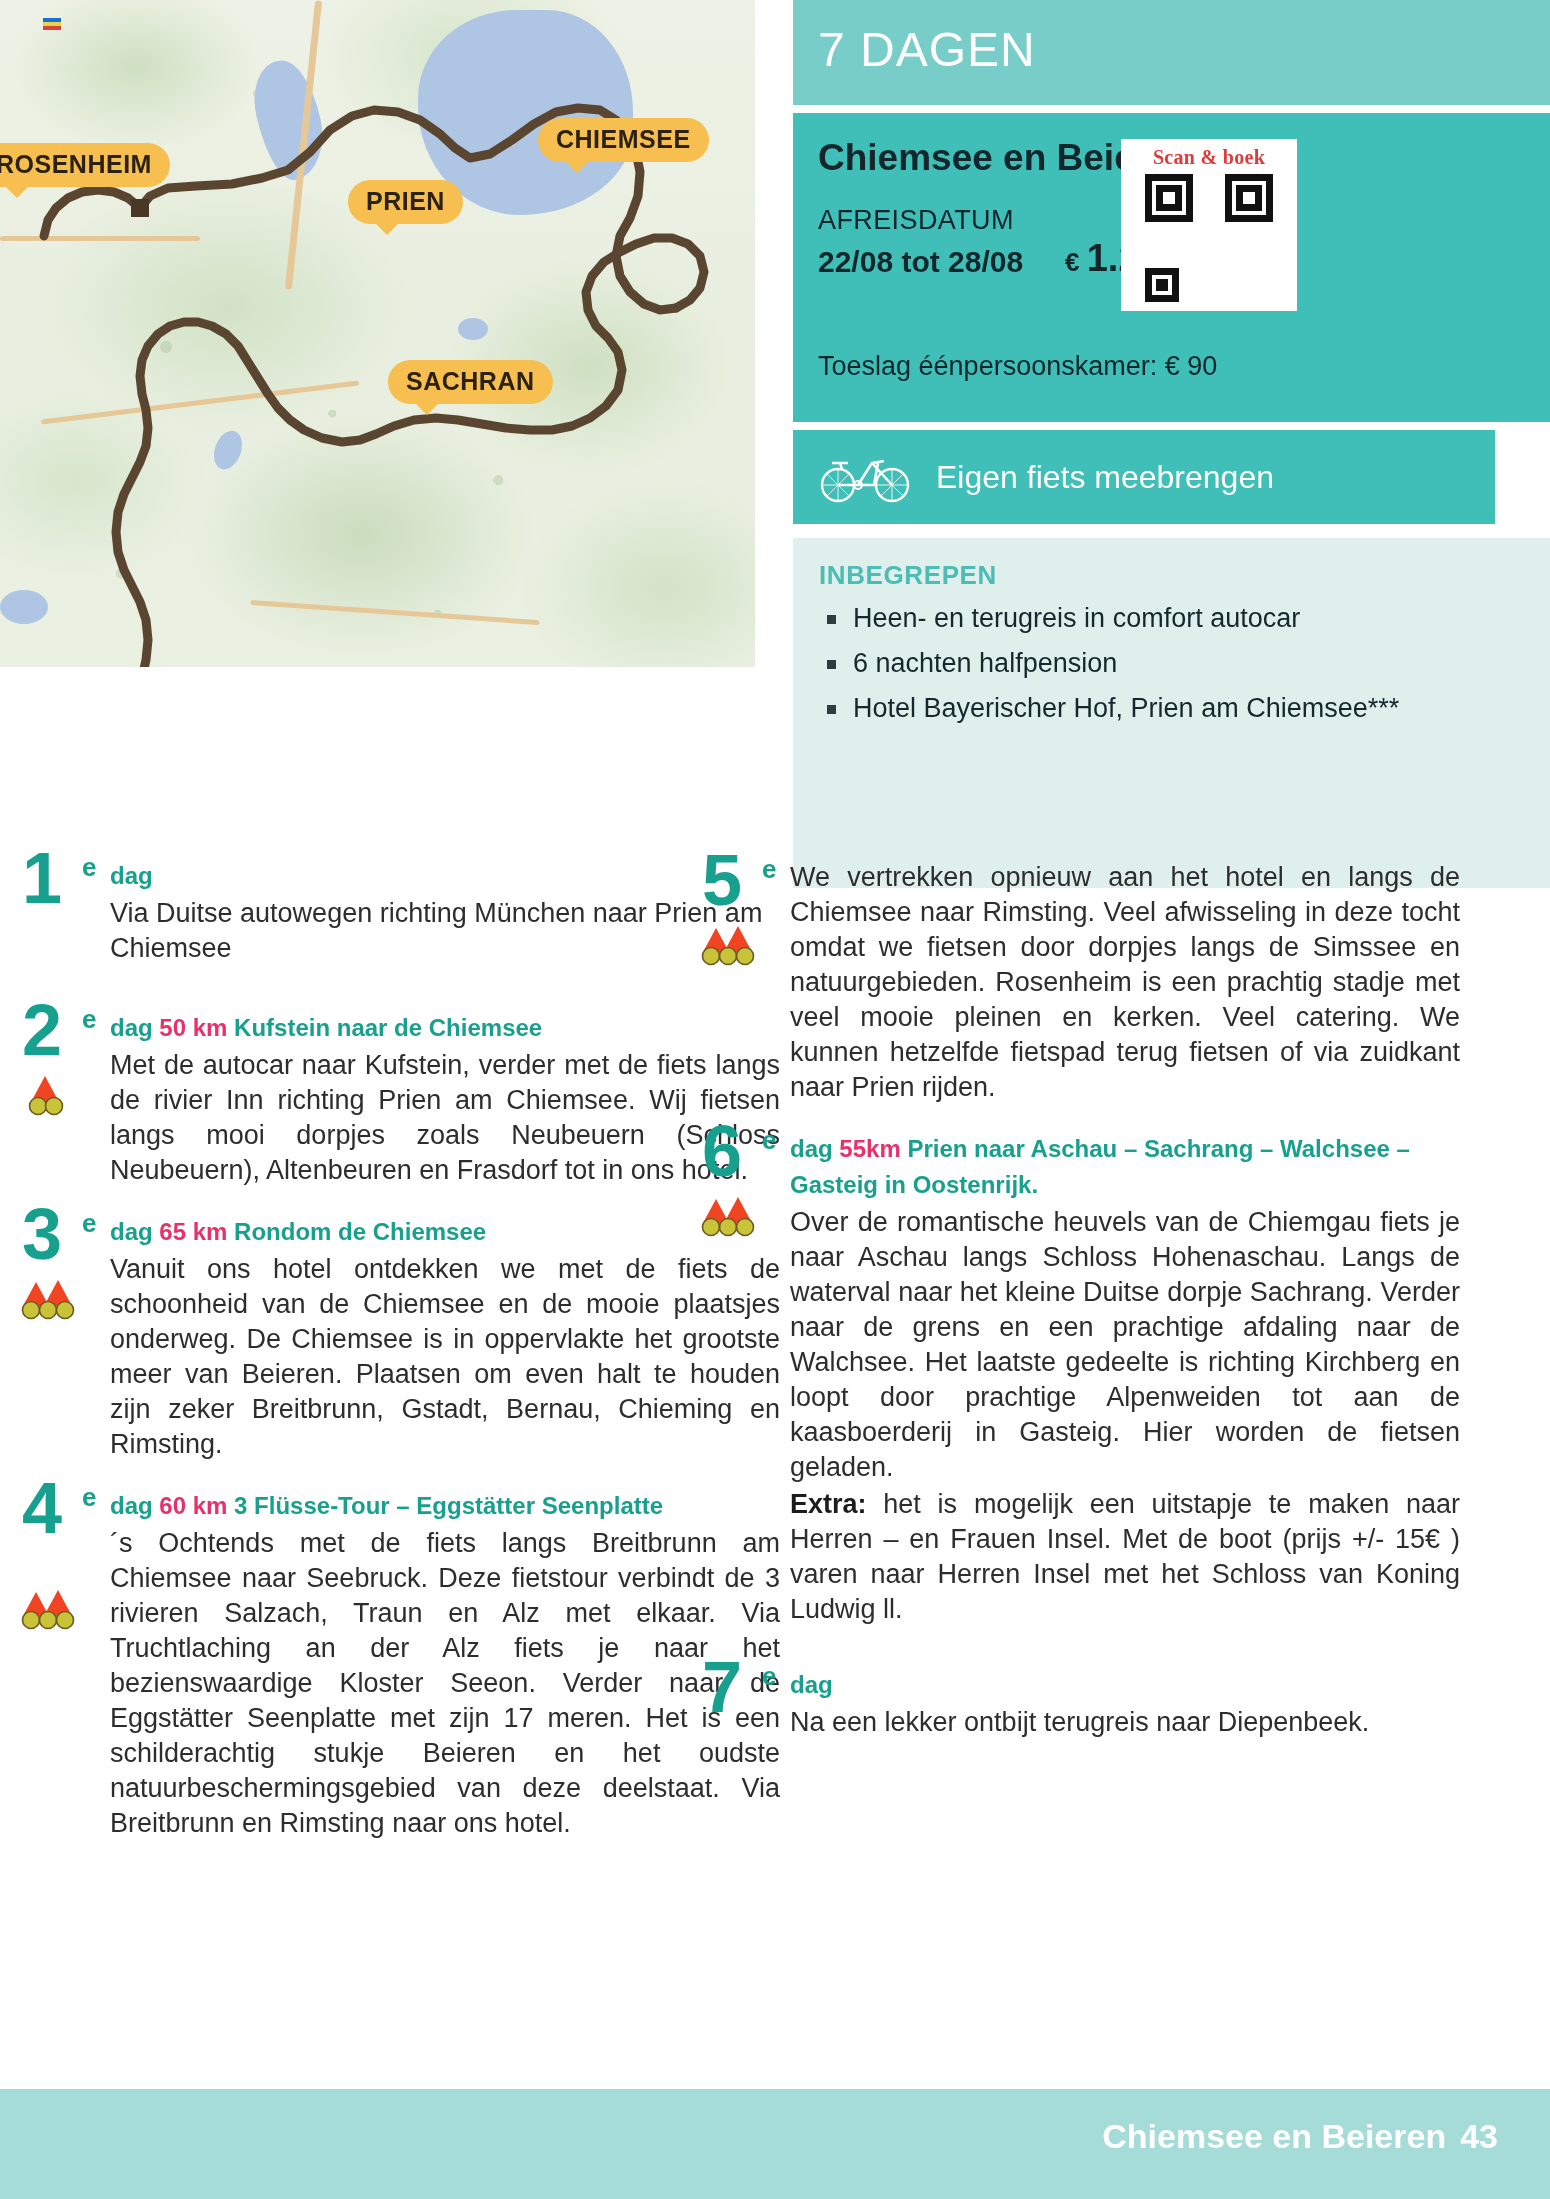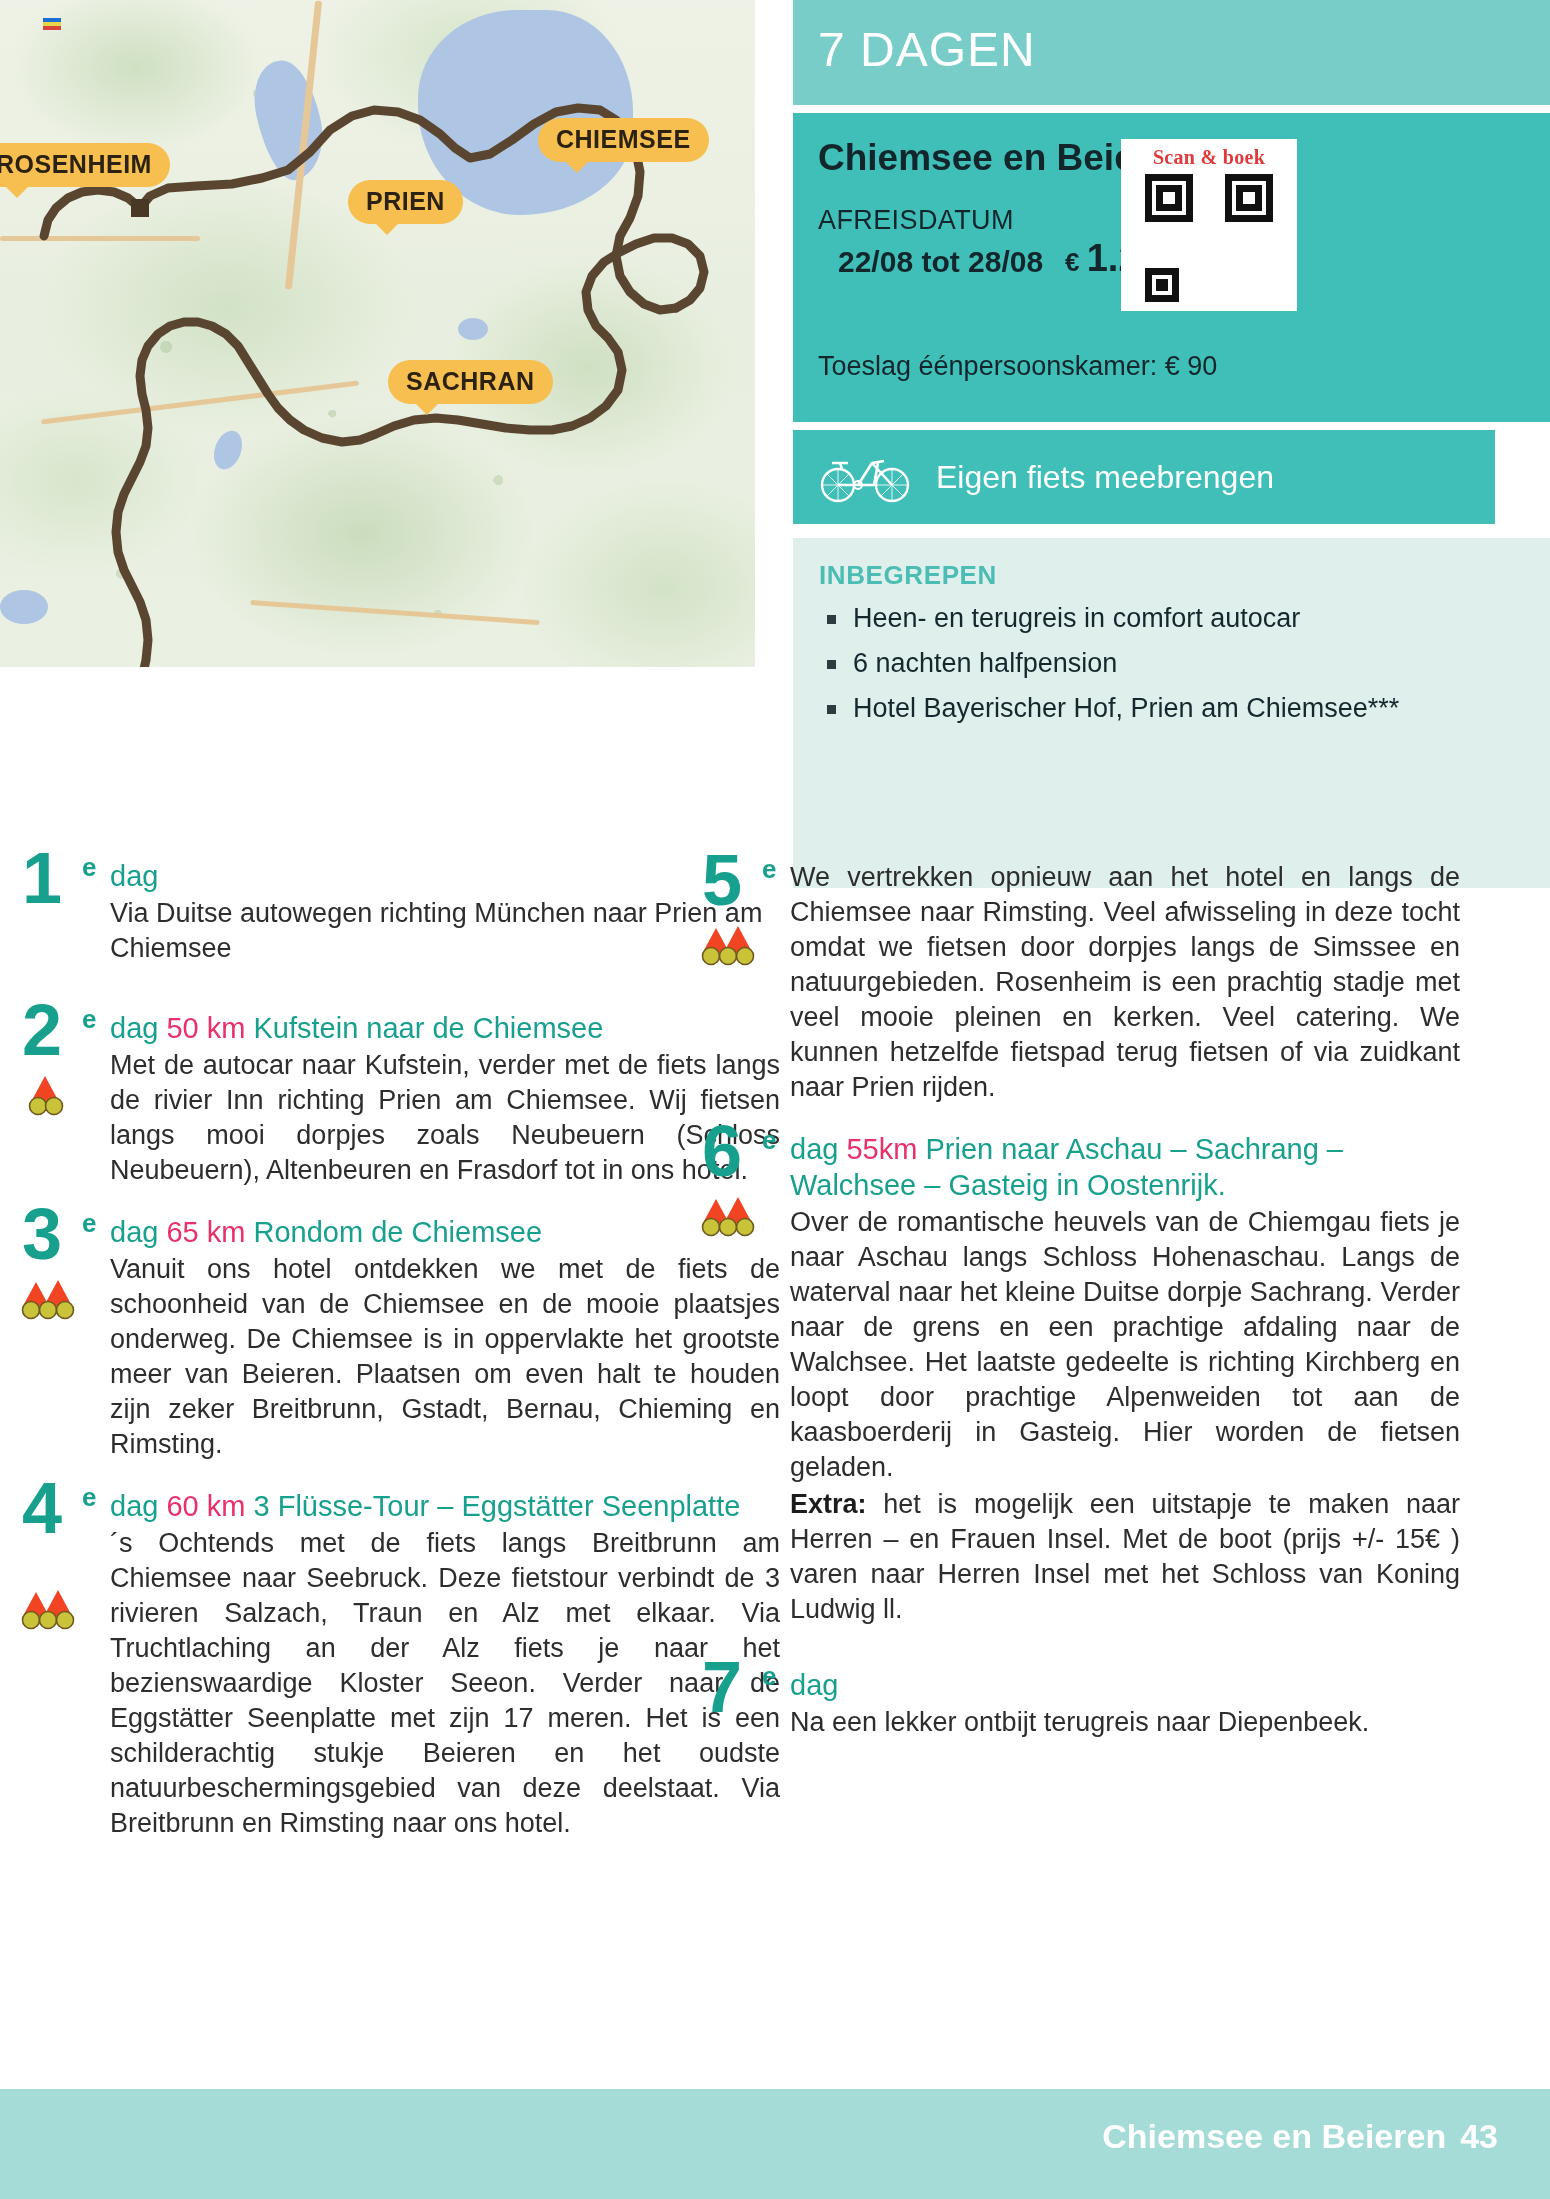--- a/index.html
+++ b/index.html
@@ -112,21 +112,21 @@
   .title-main {
     position:absolute; left:25px; top:24px;
     color:#13262b; font-size:37px; font-weight:700;
   }
   .lbl-afreis {
     position:absolute; left:25px; top:92px;
     color:#13262b; font-size:27px; font-weight:400; letter-spacing:.4px;
   }
   .val-date {
     position:absolute; left:25px; top:132px;
-    color:#13262b; font-size:30px; font-weight:700;margin-left:20px;
+    color:#13262b; font-size:30px; font-weight:700;
   }
   .val-price {
     position:absolute; left:272px; top:124px;
     color:#13262b; font-size:26px; font-weight:700;
   }
   .val-price .big { font-size:38px; }
   .val-price .unit { font-size:27px; font-weight:700; }
   .lbl-toeslag {
     position:absolute; left:25px; top:238px;
     color:#13262b; font-size:27px; font-weight:400;
@@ -195,21 +195,21 @@
   .day { position:relative; margin-bottom:26px; }
   .day-num {
     position:absolute; left:-88px; top:-12px;
     color:#18a08e; font-size:72px; font-weight:700; line-height:64px;
     font-family:"Liberation Sans", sans-serif;
   }
   .day-sup {
     position:absolute; left:-28px; top:-6px;
     color:#18a08e; font-size:26px; font-weight:700;
   }
-  .day-head { font-size:29px; line-height:36px; font-weight:400; color:#18a08e; }
+  .day-head { font-size:24px; line-height:36px; font-weight:700; color:#18a08e; }
   .day-head .km { color:#e8306b; }
   .day-head .dag { color:#18a08e; }
   .day-body {
     margin-top:2px; font-size:27px; line-height:35px; color:#2d2d2d;
     text-align:justify; font-weight:400;
   }
   .day-body b { font-weight:700; color:#1c1c1c; }
   .day-body.noj { text-align:left; }
 
   .diff {

